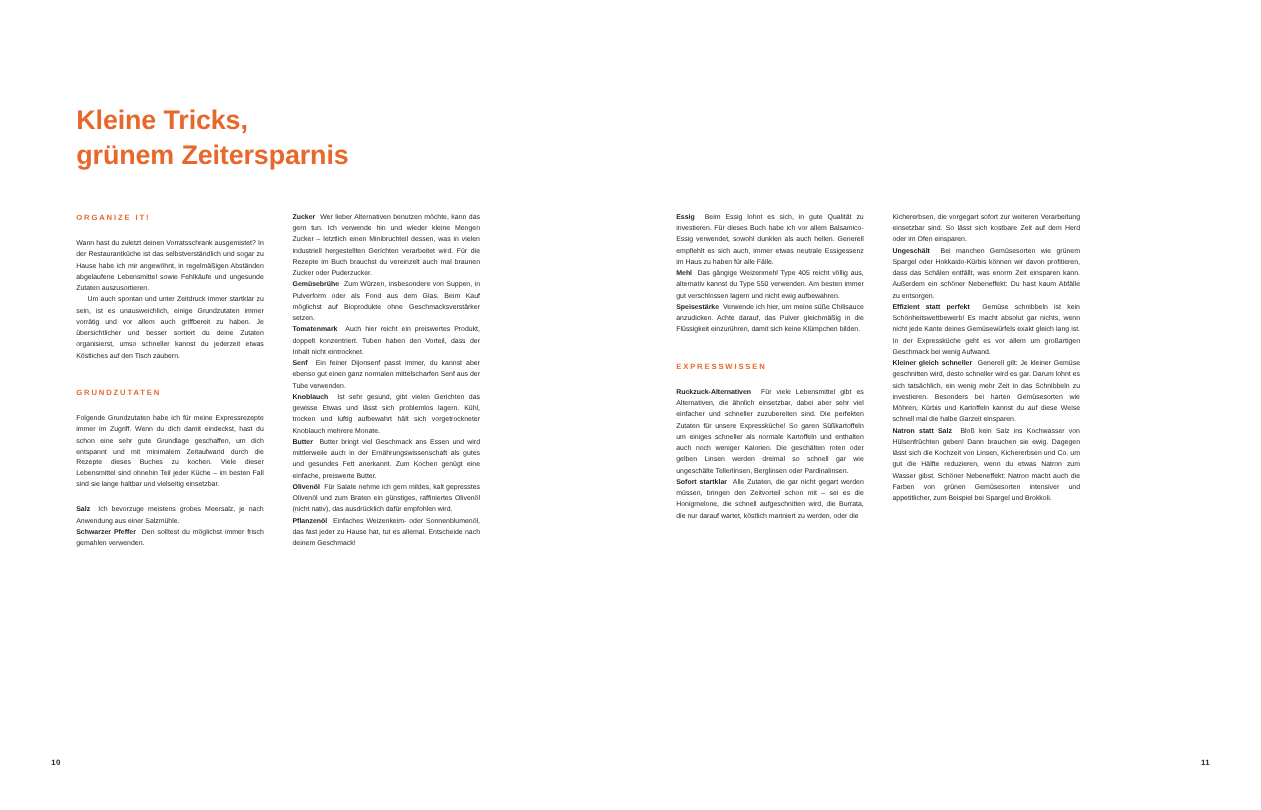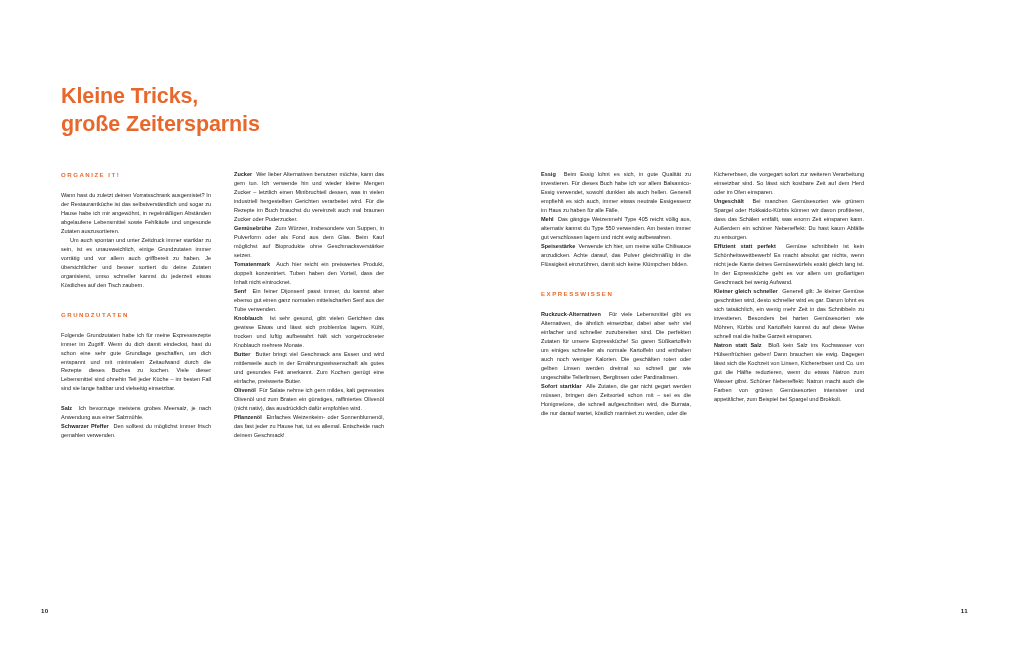--- a/index.html
+++ b/index.html
@@ -83,21 +83,21 @@
 </style>
 </head>
 <body>
 
 <div class="spread">
 
   <div class="gutter"></div>
 
   <h1 class="title">
     <span>Kleine Tricks,</span>
-    <span class="l2">große Zeitersparnis</span>
+    <span class="l2">grünem Zeitersparnis</span>
   </h1>
 
   <div class="col" id="col1">
     <div class="sec-head">ORGANIZE IT!</div>
     <p>Wann hast du zuletzt deinen Vorratsschrank ausgemistet? In der Restaurantküche ist das selbstverständlich und sogar zu Hause habe ich mir angewöhnt, in regelmäßigen Abständen abgelaufene Lebensmittel sowie Fehlkäufe und ungesunde Zutaten auszusortieren.</p>
     <p class="indent">Um auch spontan und unter Zeitdruck immer startklar zu sein, ist es unausweichlich, einige Grundzutaten immer vorrätig und vor allem auch griffbereit zu haben. Je übersichtlicher und besser sortiert du deine Zutaten organisierst, umso schneller kannst du jederzeit etwas Köstliches auf den Tisch zaubern.</p>
     <div class="sec-head spaced">GRUNDZUTATEN</div>
     <p>Folgende Grundzutaten habe ich für meine Expressrezepte immer im Zugriff. Wenn du dich damit eindeckst, hast du schon eine sehr gute Grundlage geschaffen, um dich entspannt und mit minimalem Zeitaufwand durch die Rezepte dieses Buches zu kochen. Viele dieser Lebensmittel sind ohnehin Teil jeder Küche – im besten Fall sind sie lange haltbar und vielseitig einsetzbar.</p>
     <p class="gap">
       <span class="term">Salz</span><span>Ich bevorzuge meistens grobes Meersalz, je nach Anwendung aus einer Salzmühle.</span>

